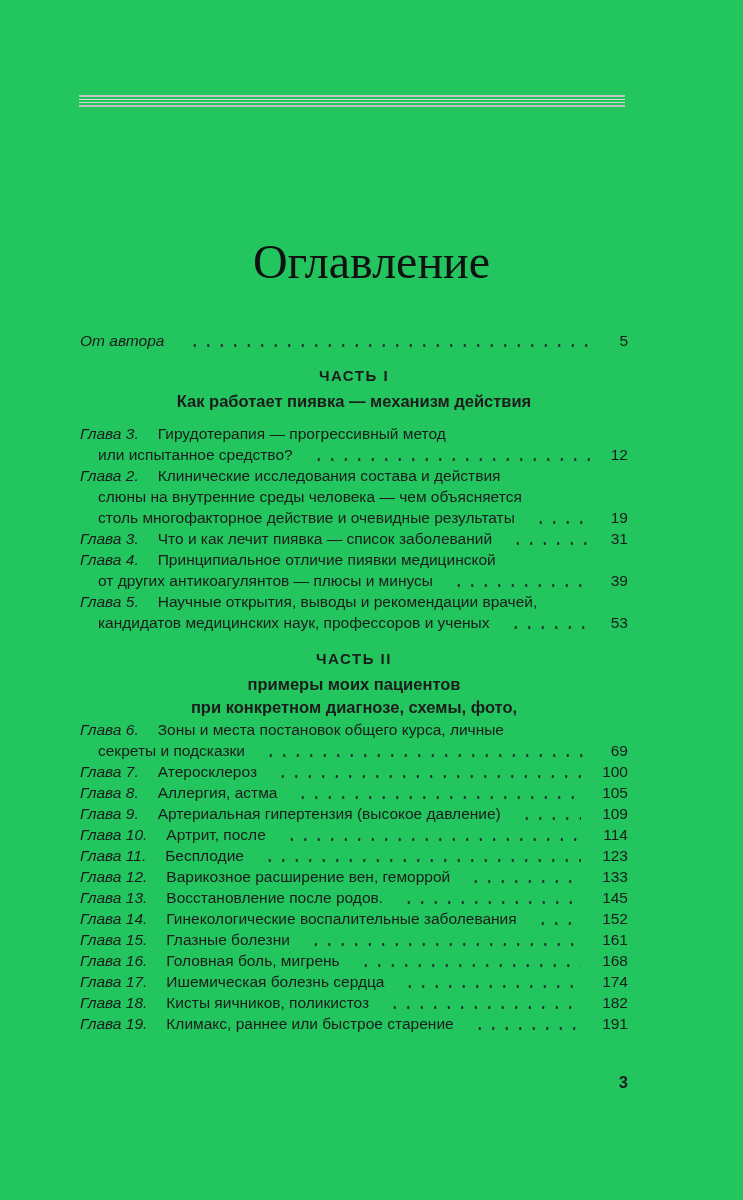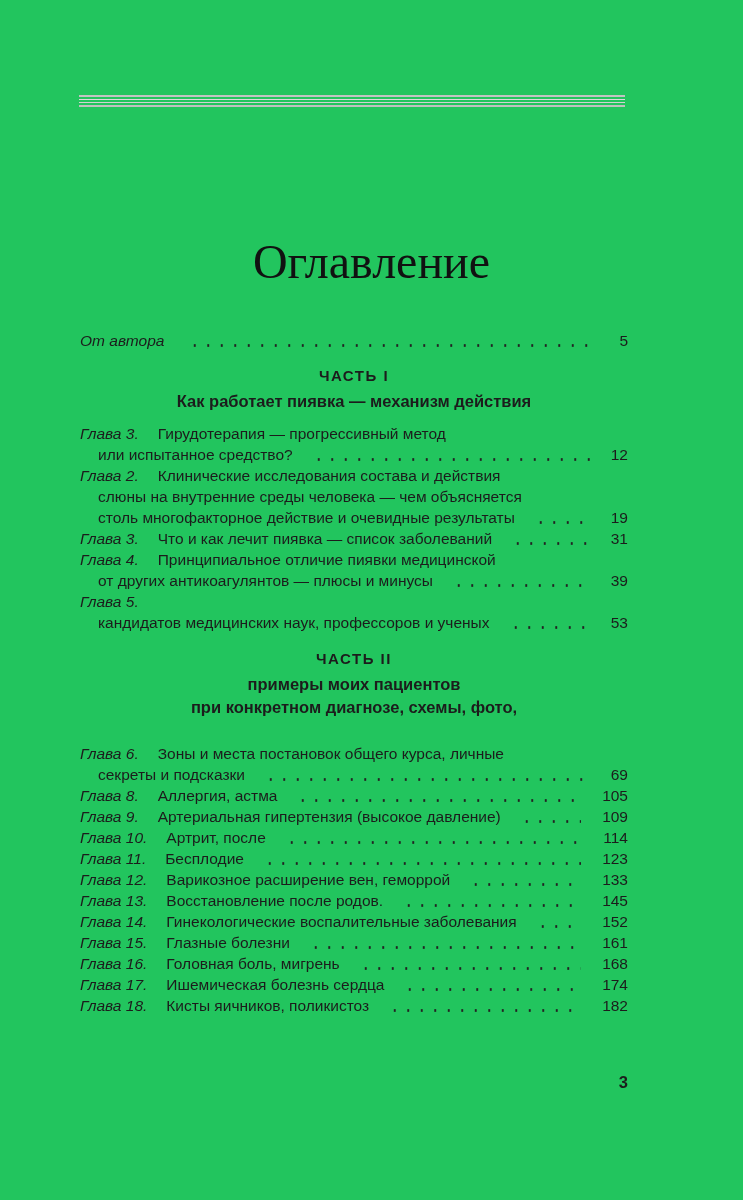--- a/index.html
+++ b/index.html
@@ -50,21 +50,21 @@
   .pg { white-space:nowrap; }
 
   .part { text-align:center; margin:14px 0 10px 0; }
   .part .kicker {
     font-weight:bold; font-size:15px; letter-spacing:1.5px;
     line-height:21px; margin-bottom:4px;
   }
   .part .ptitle {
     font-weight:bold; font-size:16.5px; line-height:23px;
   }
-  .part2 { margin-top:15px; margin-bottom:24px; }
+  .part2 { margin-top:15px; margin-bottom:0; }
 
   .folio {
     position:absolute; top:1073px; left:80px; width:548px;
     text-align:right; font-weight:bold; font-size:16.5px;
   }
 </style>
 </head>
 <body>
 
 <div class="page">
@@ -130,20 +130,21 @@
         </div>
         <div class="row cont">
           <span class="txt">от других антикоагулянтов — плюсы и минусы</span>
           <span class="leader"></span>
           <span class="pg">39</span>
         </div>
       </div>
       <div class="entry">
         <div class="row">
           <span class="lbl">Глава 5.</span>
+          <span class="txt">Научные открытия, выводы и рекомендации врачей,</span>
         </div>
         <div class="row cont">
           <span class="txt">кандидатов медицинских наук, профессоров и ученых</span>
           <span class="leader"></span>
           <span class="pg">53</span>
         </div>
       </div>
       <div class="part part2">
         <div class="kicker">ЧАСТЬ II</div>
         <div class="ptitle">примеры моих пациентов</div>
@@ -155,20 +156,28 @@
           <span class="txt">Зоны и места постановок общего курса, личные</span>
         </div>
         <div class="row cont">
           <span class="txt">секреты и подсказки</span>
           <span class="leader"></span>
           <span class="pg">69</span>
         </div>
       </div>
       <div class="entry">
         <div class="row">
+          <span class="lbl">Глава 7.</span>
+          <span class="txt">Атеросклероз</span>
+          <span class="leader"></span>
+          <span class="pg">100</span>
+        </div>
+      </div>
+      <div class="entry">
+        <div class="row">
           <span class="lbl">Глава 8.</span>
           <span class="txt">Аллергия, астма</span>
           <span class="leader"></span>
           <span class="pg">105</span>
         </div>
       </div>
       <div class="entry">
         <div class="row">
           <span class="lbl">Глава 9.</span>
           <span class="txt">Артериальная гипертензия (высокое давление)</span>
@@ -241,17 +250,25 @@
         </div>
       </div>
       <div class="entry">
         <div class="row">
           <span class="lbl">Глава 18.</span>
           <span class="txt">Кисты яичников, поликистоз</span>
           <span class="leader"></span>
           <span class="pg">182</span>
         </div>
       </div>
+      <div class="entry">
+        <div class="row">
+          <span class="lbl">Глава 19.</span>
+          <span class="txt">Климакс, раннее или быстрое старение</span>
+          <span class="leader"></span>
+          <span class="pg">191</span>
+        </div>
+      </div>
     </div>
 
   <div class="folio">3</div>
 
 </div>
 
 </body></html>

